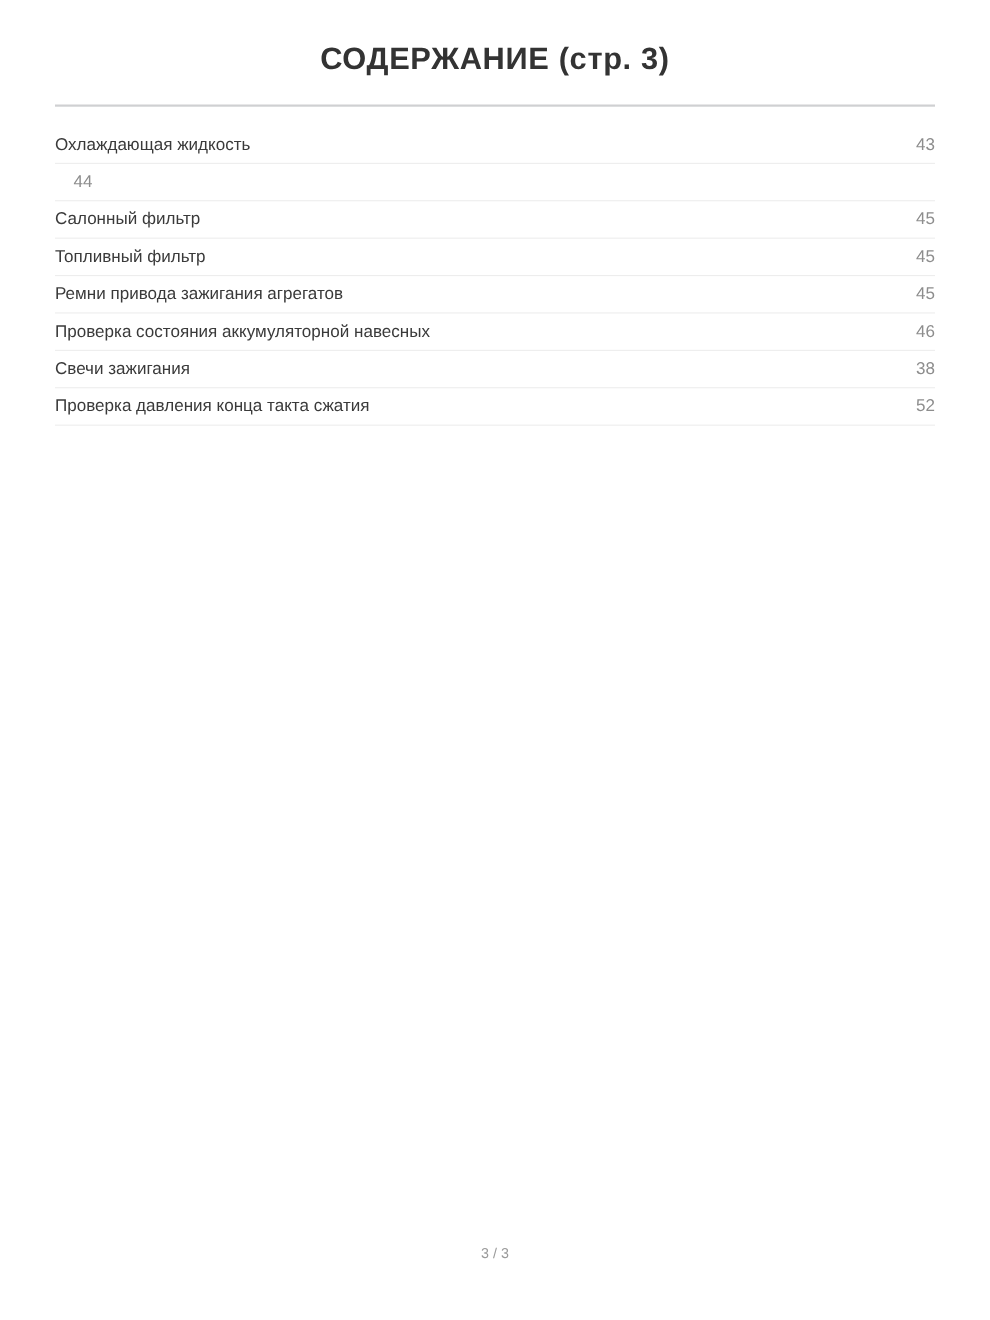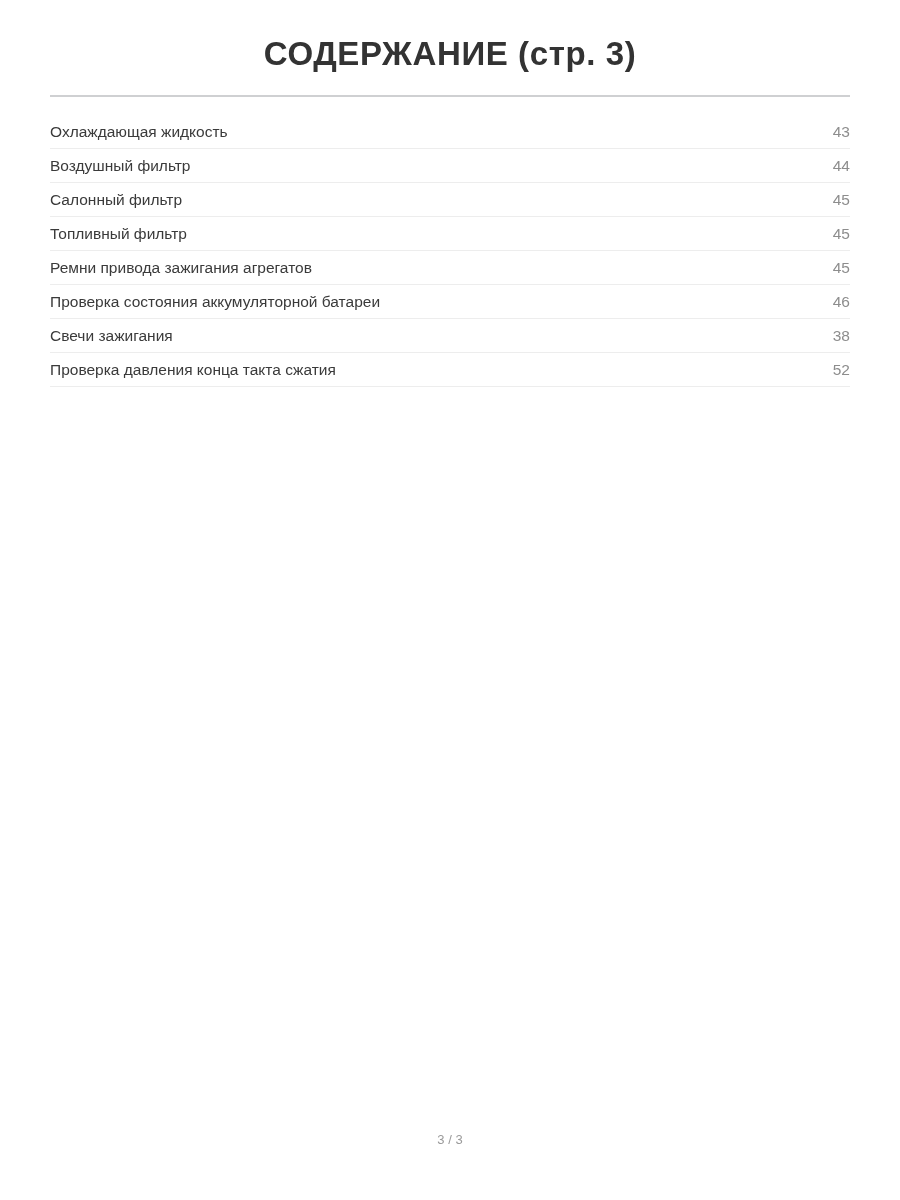--- a/index.html
+++ b/index.html
@@ -24,21 +24,21 @@
     box-sizing: border-box;
     position: relative;
     display: flex;
     flex-direction: column;
   }
 
   .doc-title {
     margin: 0;
     padding-top: 38px;
     text-align: center;
-    font-size: 33px;
+    font-size: 28px;
     font-weight: bold;
     letter-spacing: 0.6px;
     color: #333333;
     line-height: 32px;
   }
 
   .title-rule {
     height: 2px;
     background: #cfd0d2;
     margin: 25px 50px 0 50px;
@@ -102,37 +102,36 @@
 
   <div class="title-rule"></div>
 
   <div class="toc">
 
   <div class="toc-row">
         <span class="toc-label">Охлаждающая жидкость</span>
         <span class="toc-page">43</span>
       </div>
       <div class="toc-row">
-        <span class="toc-label">Воздушный фильтр</span>
         <span class="toc-page">44</span>
       </div>
       <div class="toc-row">
         <span class="toc-label">Салонный фильтр</span>
         <span class="toc-page">45</span>
       </div>
       <div class="toc-row">
         <span class="toc-label">Топливный фильтр</span>
         <span class="toc-page">45</span>
       </div>
       <div class="toc-row">
         <span class="toc-label">Ремни привода зажигания агрегатов</span>
         <span class="toc-page">45</span>
       </div>
       <div class="toc-row">
-        <span class="toc-label">Проверка состояния аккумуляторной батареи</span>
+        <span class="toc-label">Проверка состояния аккумуляторной навесных</span>
         <span class="toc-page">46</span>
       </div>
       <div class="toc-row">
         <span class="toc-label">Свечи зажигания</span>
         <span class="toc-page">38</span>
       </div>
       <div class="toc-row">
         <span class="toc-label">Проверка давления конца такта сжатия</span>
         <span class="toc-page">52</span>
       </div>

